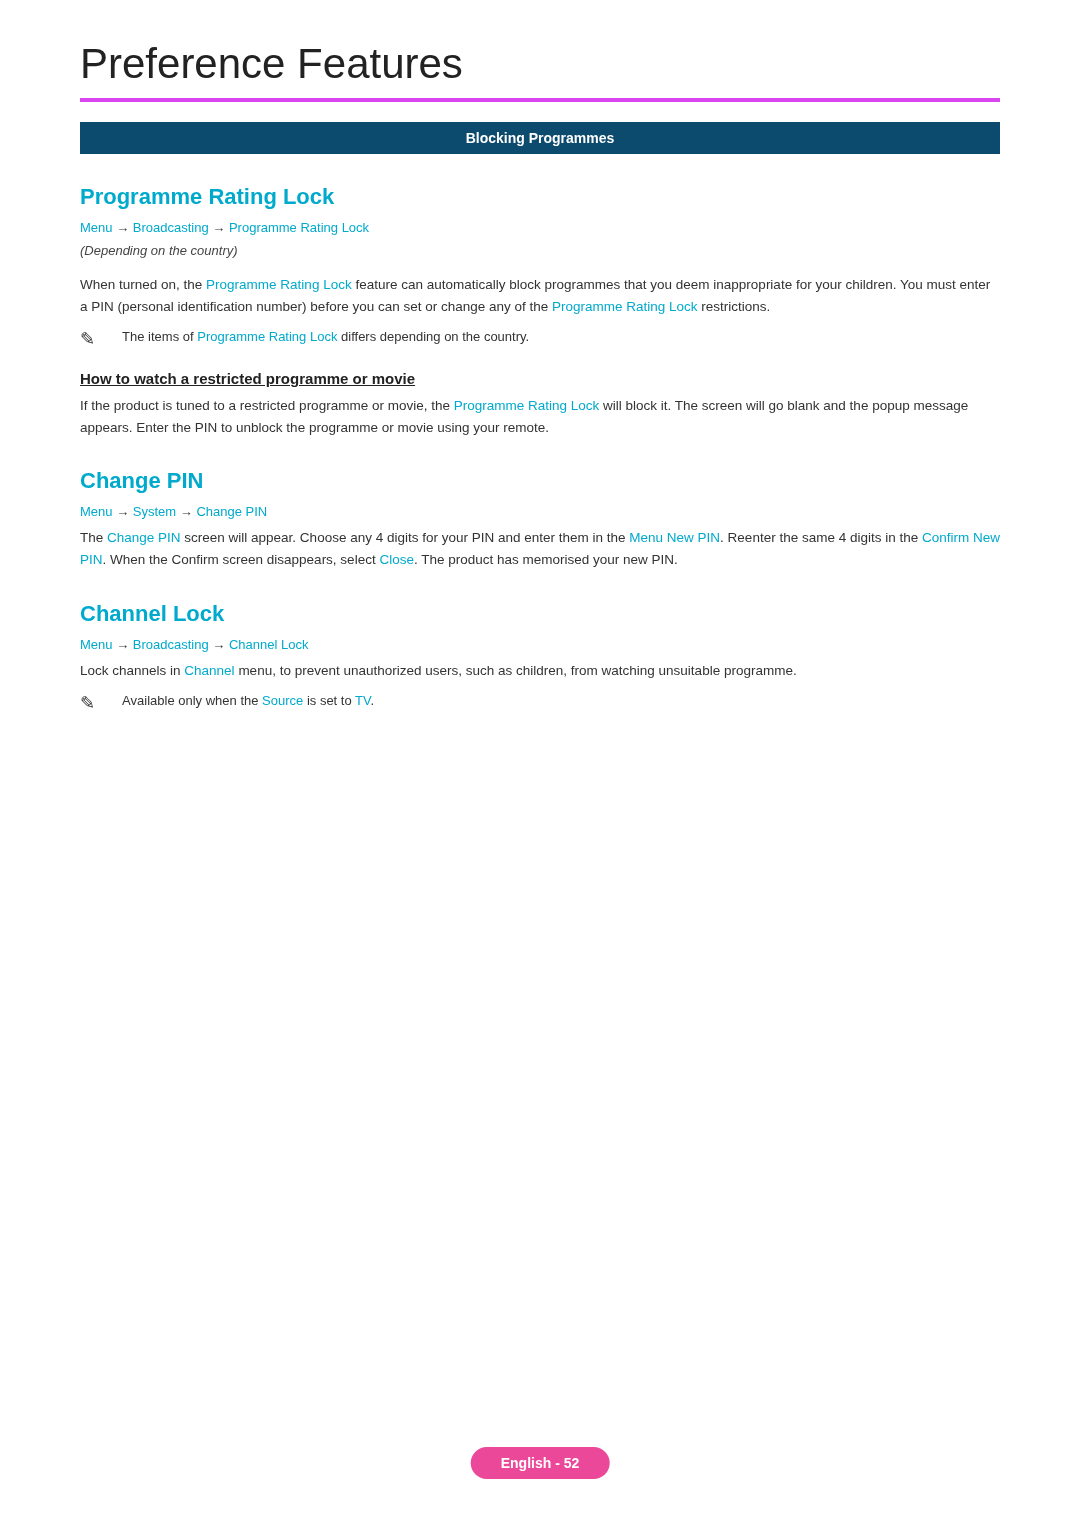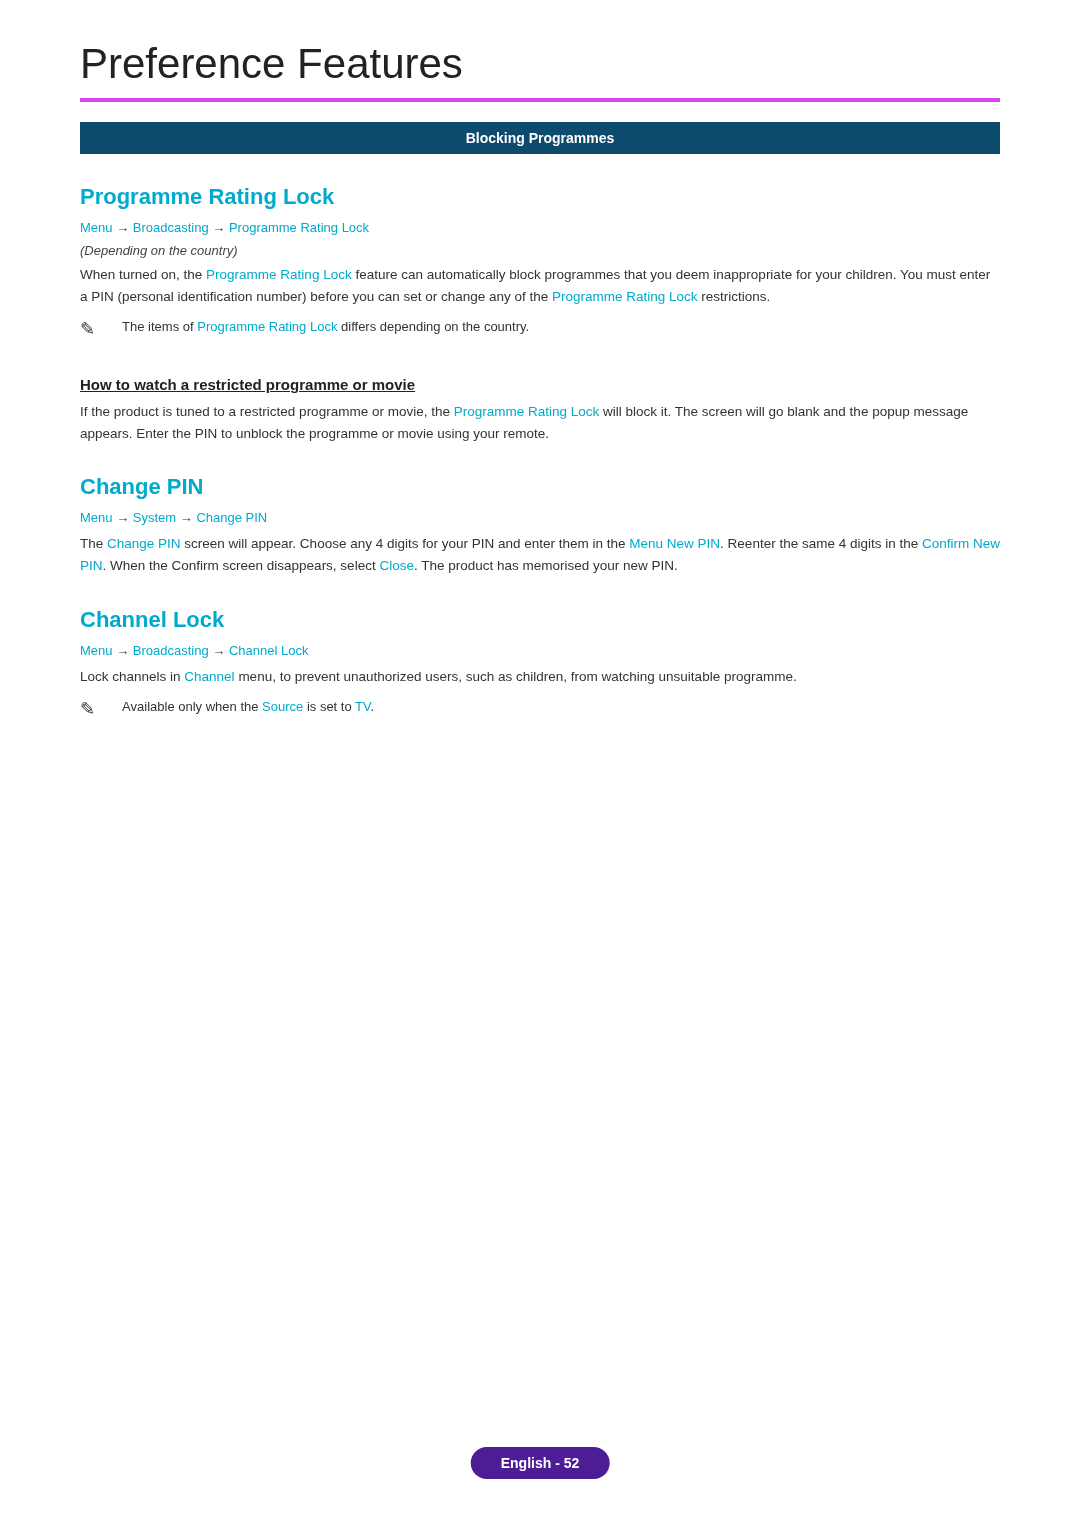--- a/index.html
+++ b/index.html
@@ -61,21 +61,21 @@
 
     .breadcrumb a {
       color: #00aacc;
       text-decoration: none;
     }
 
     .note-italic {
       font-size: 13px;
       color: #444444;
       font-style: italic;
-      margin-bottom: 6px;
+      margin-bottom: 16px;
     }
 
     .body-text {
       font-size: 13.5px;
       color: #333333;
       line-height: 1.6;
       margin-bottom: 10px;
     }
 
     .body-text a, .link {
@@ -102,35 +102,35 @@
       font-size: 13px;
       color: #333333;
       line-height: 1.5;
       margin-left: 21px;
     }
 
     .subsection-title {
       font-size: 15px;
       font-weight: bold;
       color: #222222;
-      margin-top: 36px;
+      margin-top: 20px;
       margin-bottom: 8px;
       text-decoration: underline;
     }
 
     .section-divider {
       margin-top: 30px;
     }
 
     .footer {
       position: absolute;
       bottom: 40px;
       left: 50%;
       transform: translateX(-50%);
-      background: #4c1d95;
+      background: #ec4899;
       color: #ffffff;
       padding: 8px 30px;
       font-size: 14px;
       font-weight: bold;
       border-radius: 20px;
     }
   </style>
 </head>
 <body>
 

